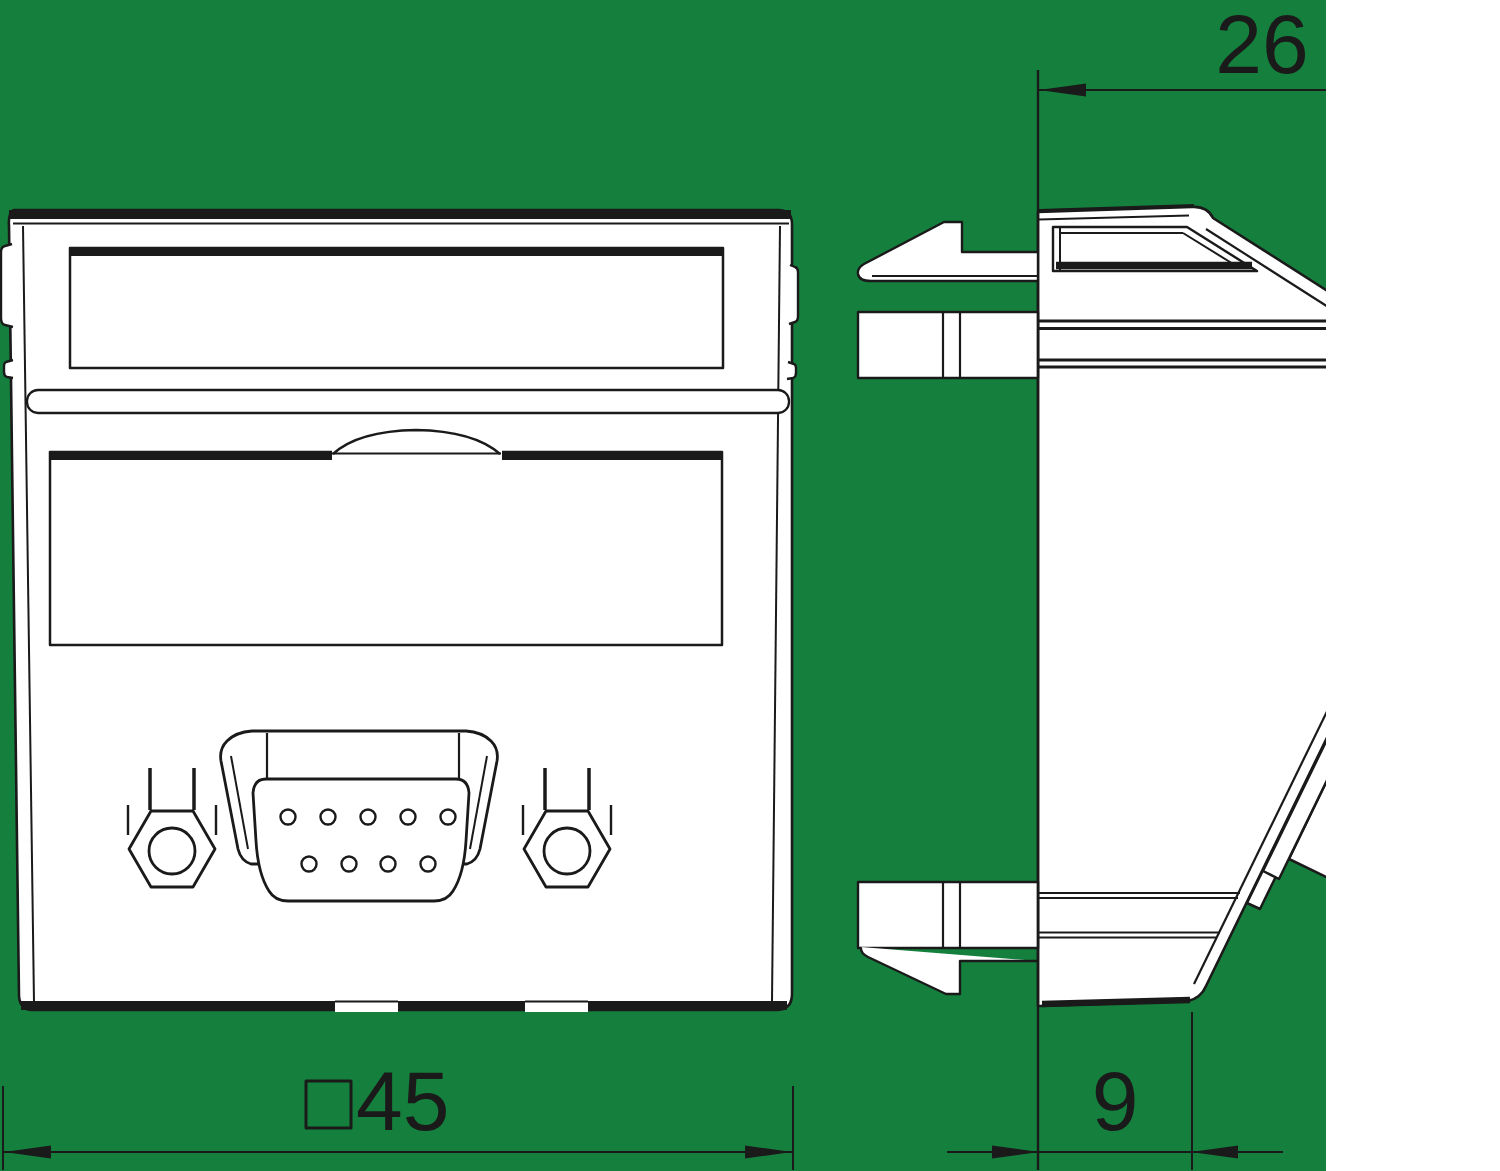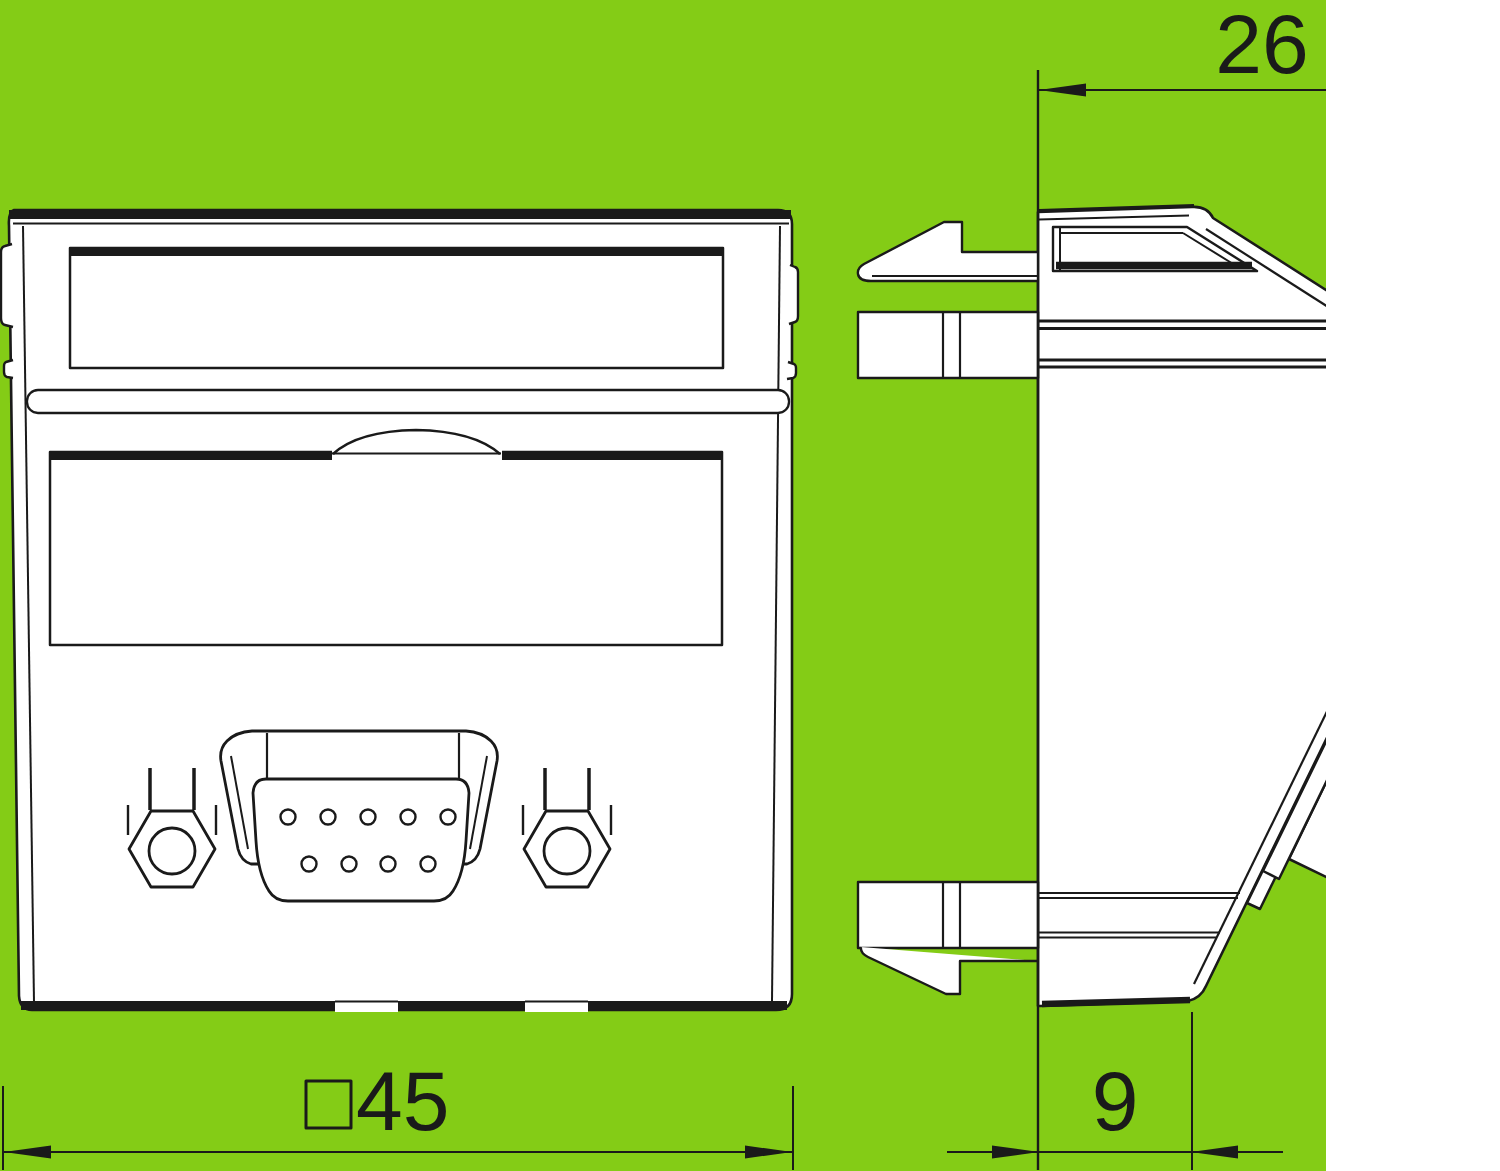--- a/index.html
+++ b/index.html
@@ -1,16 +1,16 @@
 <!DOCTYPE html>
 <html><head>
 <meta charset="utf-8">
 <style>
   html,body{margin:0;padding:0;background:#fff;}
-  .stage{width:1326px;height:1171px;background:#84cc16;position:relative;overflow:hidden;}
+  .stage{width:1326px;height:1171px;background:#15803d;position:relative;overflow:hidden;}
   svg{display:block;}
   .dim-text{
     font-family:"Liberation Sans","DejaVu Sans",sans-serif;
     font-size:84px;
     fill:#1a1a1a;
   }
 </style>
 </head>
 <body>
 

